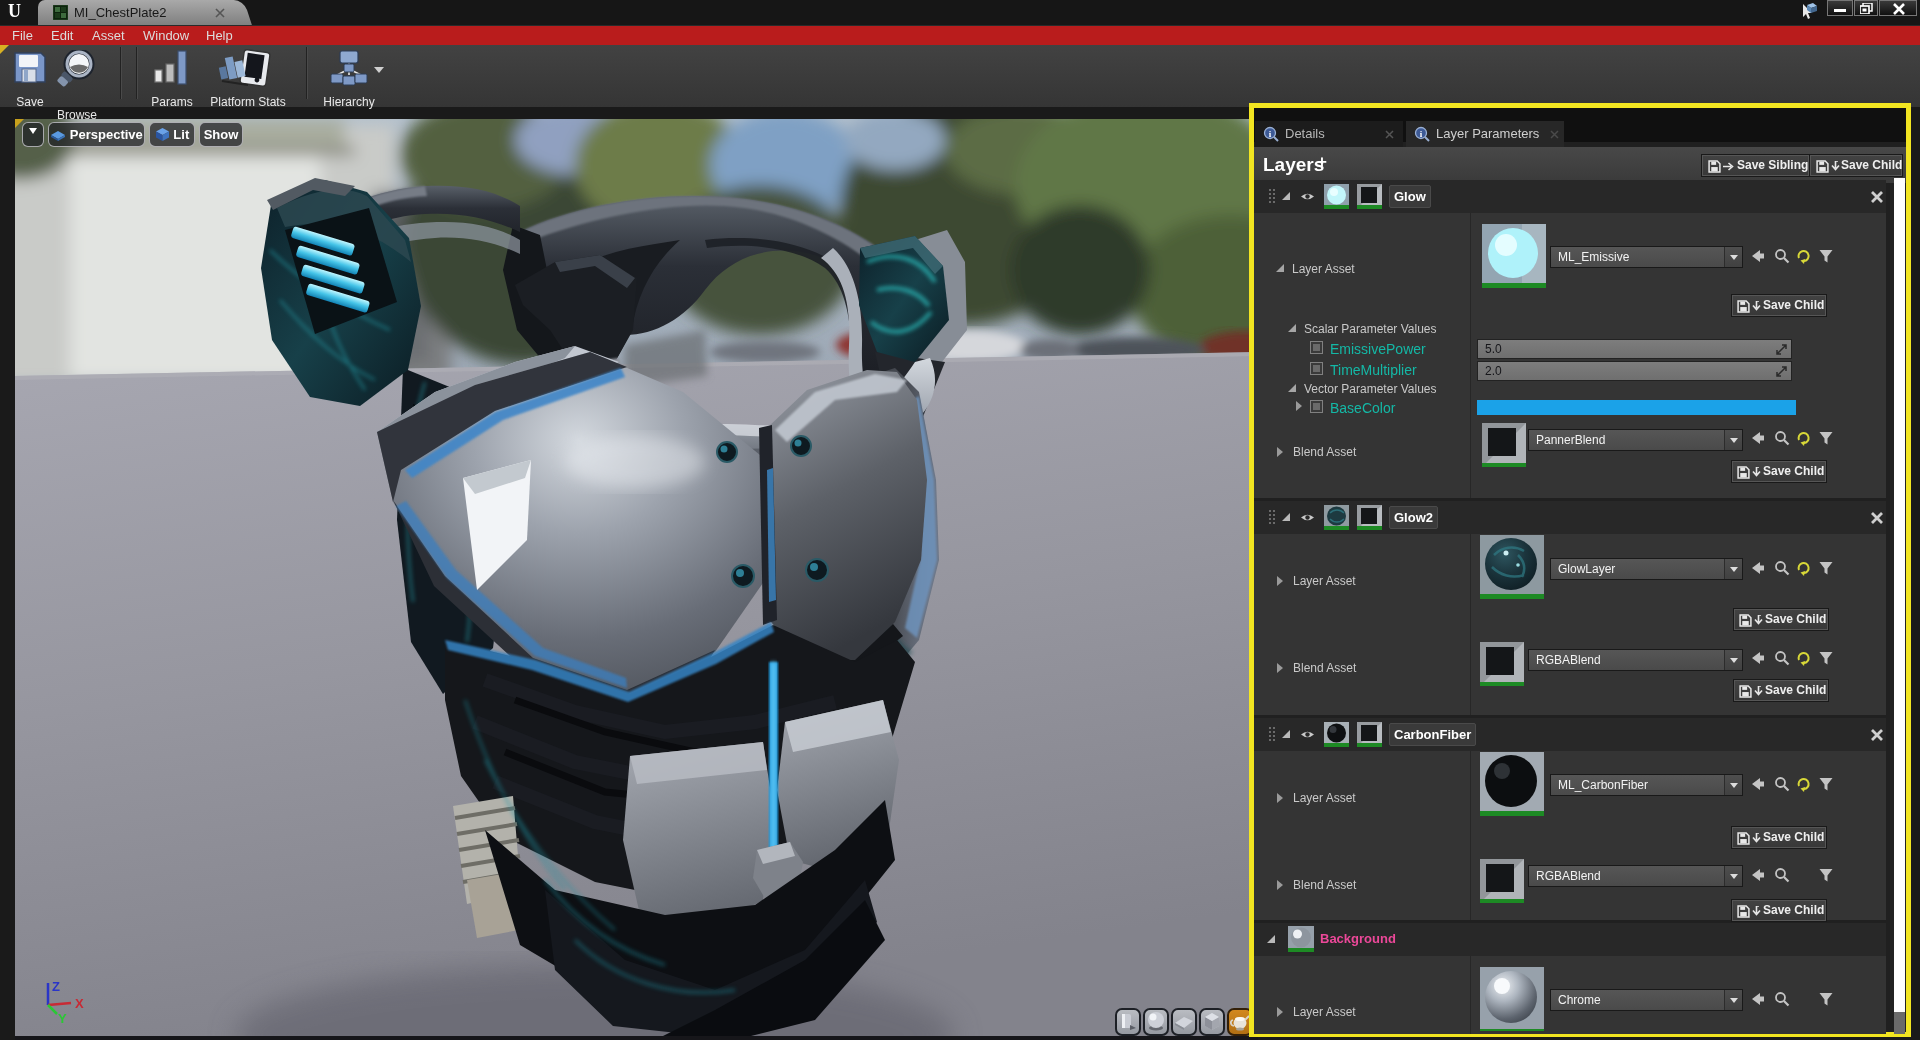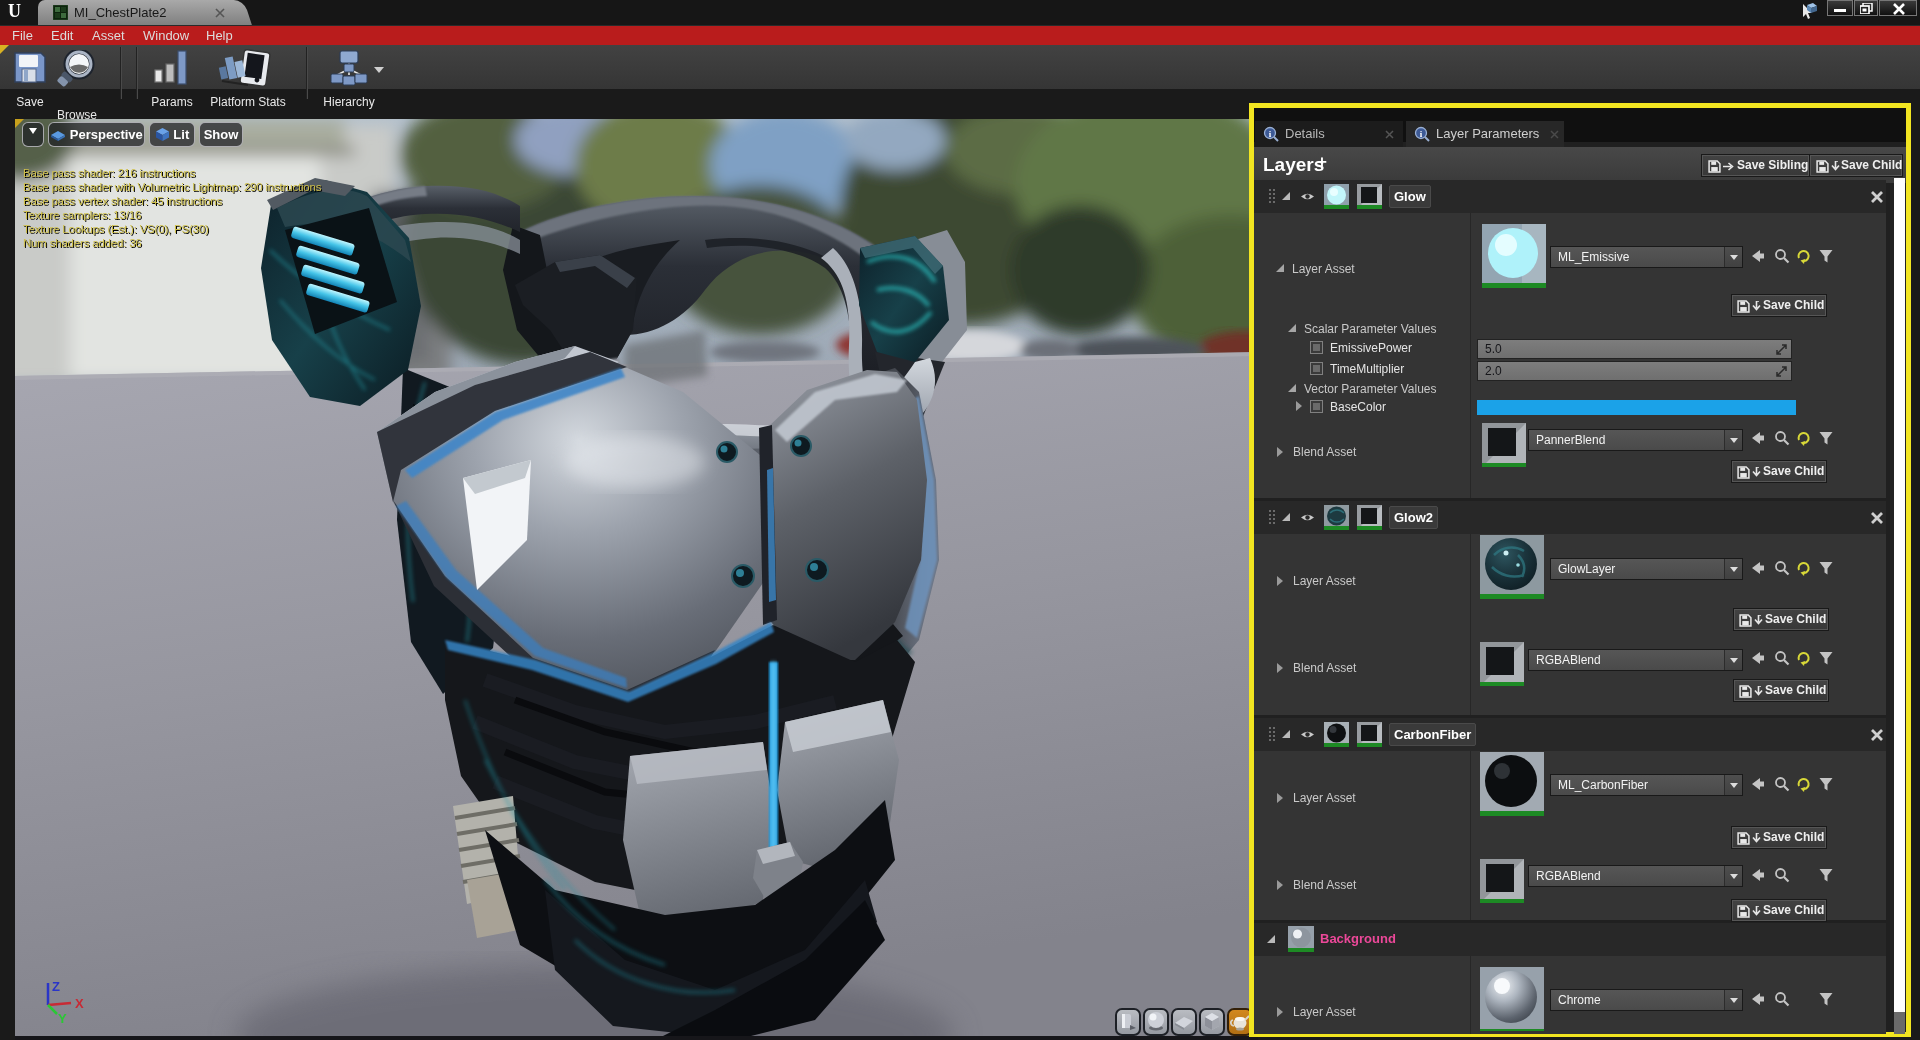--- a/index.html
+++ b/index.html
@@ -1,37 +1,37 @@
 <!DOCTYPE html>
 <html><head><meta charset="utf-8"><style>
 *{margin:0;padding:0;box-sizing:border-box}
 html,body{width:1920px;height:1040px;overflow:hidden;background:#1a1a1a;font-family:"Liberation Sans",sans-serif}
 .abs{position:absolute}
 #titlebar{position:absolute;left:0;top:0;width:1920px;height:25px;background:#161616}
 #menubar{position:absolute;left:0;top:25px;width:1920px;height:20px;background:#b91c1c;border-top:1px solid #2a2a2a}
 #menubar span{color:#dcdcdc;font-size:13px;line-height:20px;margin-right:0;position:absolute;top:0}
-#toolbar{position:absolute;left:0;top:45px;width:1920px;height:44px;background:linear-gradient(#424242,#353535)}
+#toolbar{position:absolute;left:0;top:45px;width:1920px;height:62px;background:linear-gradient(#424242,#353535)}
 .tbtxt{position:absolute;color:#e8e8e8;font-size:12px;text-align:center}
 #tab{position:absolute;left:38px;top:0;width:200px;height:26px;background:linear-gradient(#a9a9a9,#7e7e7e);border-radius:7px 12px 0 0;}
 #tab:after{content:"";position:absolute;right:-10px;top:0;width:20px;height:26px;background:linear-gradient(#a9a9a9,#7e7e7e);transform:skewX(18deg);border-radius:0 10px 0 0}
 #viewport{position:absolute;left:15px;top:119px;width:1243px;height:1026px;background:#a21caf}
 #panel{position:absolute;left:1249px;top:103px;width:662px;height:934px;background:#202020;border:5px solid #f2e521}
 .vbtn{position:absolute;height:25px;background:rgba(30,32,36,.72);border:1px solid rgba(210,210,215,.75);border-radius:6px;color:#fff;font-size:13px;font-weight:bold;line-height:23px;text-align:center}
 .ytext{position:absolute;color:#cdbe48;font-size:11.5px;white-space:pre;text-shadow:1px 1px 0 #000;font-weight:400;letter-spacing:-0.2px}
 .shapebtn{position:absolute;width:26px;height:28px;background:linear-gradient(#b9bcc2,#9599a1);border:2px solid #1d2026;border-radius:7px}
 
 .ptab{position:absolute;top:13px;height:26px;background:#1b1b1b;color:#b8b8b8;font-size:13px}
 .ptab .ic{position:absolute;left:8px;top:5px;width:16px;height:16px}
 .layersbar{position:absolute;left:0;top:39px;width:652px;height:36px;background:linear-gradient(#484848,#3a3a3a)}
 .savebtn{position:absolute;background:linear-gradient(#424242,#383838);border:1px solid #565656;outline:1px solid #191919;color:#efefef;font-weight:bold;font-size:12px;text-align:left;line-height:19px;white-space:nowrap}
 .sechead{position:absolute;left:0;width:632px;height:33px;background:#282828}
 .seccontent{position:absolute;left:0;width:632px;background:#343434}
 .divline{position:absolute;left:216px;top:0;width:1px;height:100%;background:#272727}
 .lbl{position:absolute;color:#c9c9c9;font-size:12px;white-space:nowrap}
-.dlbl{position:absolute;color:#e5e5e5;font-size:12px;white-space:nowrap}
+.dlbl{position:absolute;color:#14b8a6;font-size:14px;white-space:nowrap}
 .combo{position:absolute;height:22px;background:linear-gradient(#565656,#4a4a4a);border:1px solid #191919;color:#f2f2f2;font-size:12px;line-height:20px;padding-left:7px}
 .combo .dd{position:absolute;right:0;top:0;width:18px;height:20px;background:linear-gradient(#4e4e4e,#414141);border-left:1px solid #2c2c2c}
 .combo .dd:after{content:"";position:absolute;left:5px;top:8px;border:4px solid transparent;border-top:5px solid #ddd}
 .nfield{position:absolute;height:20px;background:linear-gradient(#7d7d7d,#6f6f6f);border:1px solid #222;color:#16161a;font-size:12px;line-height:18px;padding-left:7px}
 .chip{position:absolute;background:#3a3a3a;border:1px solid #4a4a4a;color:#fff;font-weight:bold;font-size:13px;padding:0 4px;line-height:21px;border-radius:2px}
 .eye{position:absolute;width:15px;height:15px}
 .tri-e{position:absolute;width:0;height:0;border-left:8px solid transparent;border-bottom:8px solid #b9b9b9}
 .tri-c{position:absolute;width:0;height:0;border-top:5px solid transparent;border-bottom:5px solid transparent;border-left:6px solid #9a9a9a}
 .cbox{position:absolute;width:13px;height:13px;background:#6a6a6a;border:1px solid #808080;box-shadow:inset 0 0 0 2px #3a3a3a}
 .xclose{position:absolute;width:14px;height:14px}
@@ -364,26 +364,20 @@
         <path d="M1 7 L8 3 L15 7 L8 11 Z" fill="#5a9ae0"></path>
         <path d="M1 7 L8 11 L8 13 L1 9 Z" fill="#2a5a9a"></path>
         <path d="M15 7 L8 11 L8 13 L15 9 Z" fill="#3a72b8"></path>
       </svg> Perspective</div>
 <div class="vbtn" style="left:134px;top:3px;width:46px"><svg style="vertical-align:-3px" width="15" height="15" viewBox="0 0 15 15">
         <path d="M7.5 1 L14 4.5 L7.5 8 L1 4.5 Z" fill="#6aa2e8"></path>
         <path d="M1 4.5 L7.5 8 L7.5 14 L1 10.5 Z" fill="#2a55a0"></path>
         <path d="M14 4.5 L7.5 8 L7.5 14 L14 10.5 Z" fill="#3f74c0"></path>
       </svg> Lit</div>
 <div class="vbtn" style="left:184px;top:3px;width:44px">Show</div>
-<div class="ytext" style="left:8px;top:47px;line-height:14px">Base pass shader: 216 instructions
-Base pass shader with Volumetric Lightmap: 290 instructions
-Base pass vertex shader: 45 instructions
-Texture samplers: 13/16
-Texture Lookups (Est.): VS(0), PS(30)
-Num shaders added: 36</div>
 
 <svg class="abs" style="left:20px;top:858px" width="55" height="50" viewBox="0 0 55 50">
   <path d="M13 28 L13 6" stroke="#2a35c8" stroke-width="2.5"></path>
   <text x="17" y="14" fill="#2a35c8" font-size="13" font-weight="bold" font-family="Liberation Sans">Z</text>
   <path d="M13 28 L36 26" stroke="#c82a35" stroke-width="2.5"></path>
   <text x="40" y="31" fill="#c82a35" font-size="13" font-weight="bold" font-family="Liberation Sans">X</text>
   <path d="M13 28 L22 37" stroke="#2ac835" stroke-width="2.5"></path>
   <text x="23" y="46" fill="#2ac835" font-size="13" font-weight="bold" font-family="Liberation Sans">Y</text>
 </svg>
 

